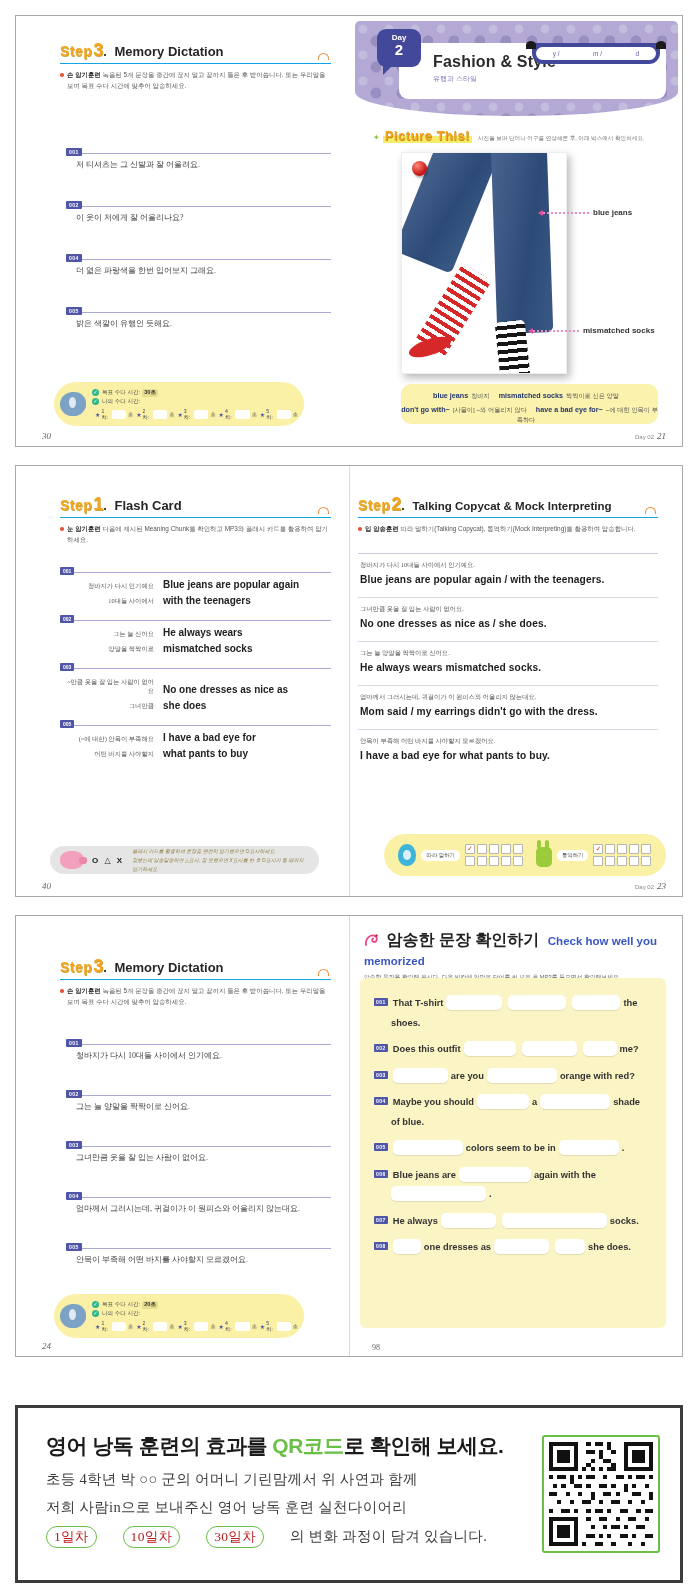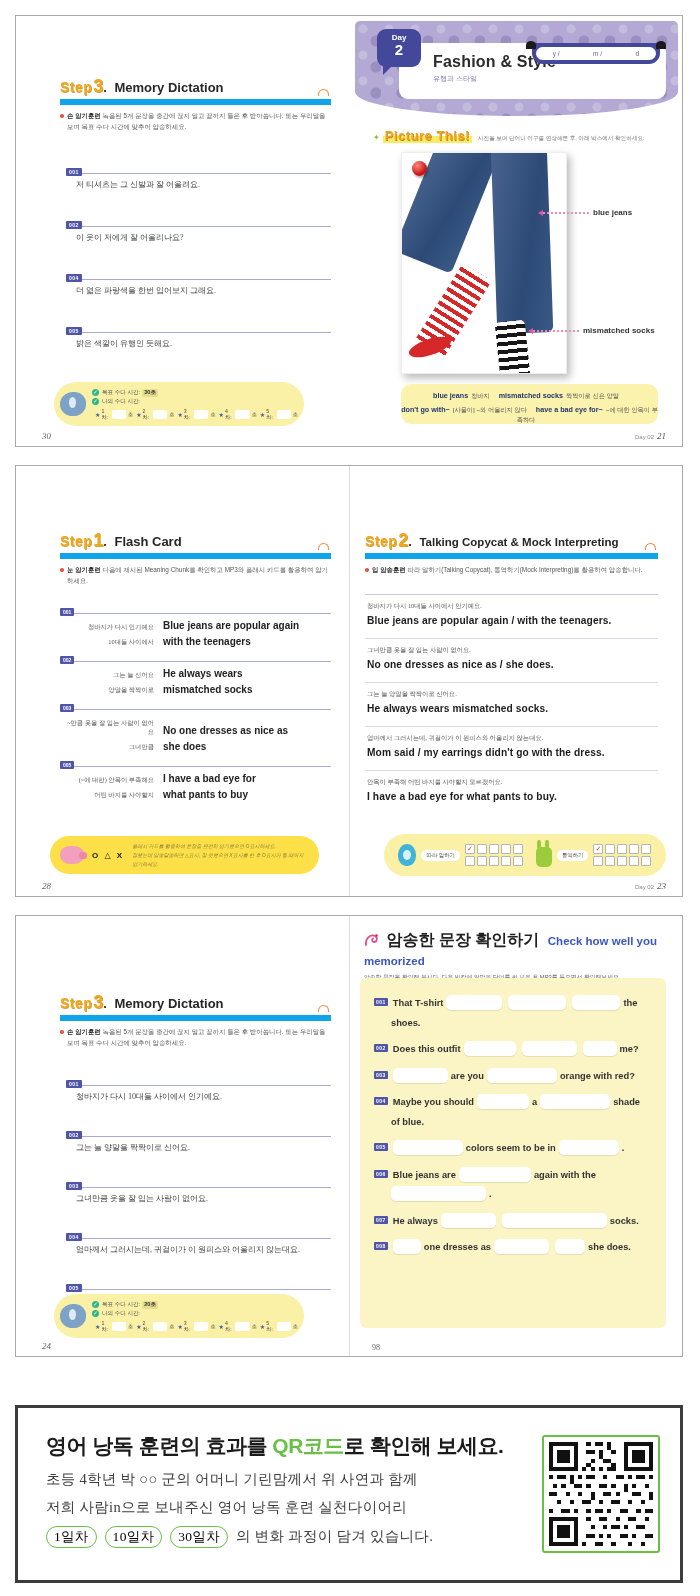--- a/index.html
+++ b/index.html
@@ -7,33 +7,33 @@
   .panel{position:absolute;left:15px;width:668px;border:1px solid #a9a9a9;background:#fff;box-sizing:border-box;}
   #spread1{top:15px;height:432px;}
   #spread2{top:465px;height:432px;}
   #spread3{top:915px;height:442px;}
   #qrpanel{top:1405px;height:178px;border:3px solid #3c3c3c;}
   .spread{display:flex;height:100%;}
   .page{width:50%;position:relative;box-sizing:border-box;}
   .page.divided{border-left:1px solid #dcdcdc;}
 
   
-  .step-head{position:relative;border-bottom:6px solid #0ea5e9;padding-bottom:2px;white-space:nowrap;margin-top:36px;}
+  .step-head{position:relative;border-bottom:1px solid #0ea5e9;padding-bottom:2px;white-space:nowrap;}
   .step-word{font-size:14px;font-weight:800;color:#f3a51f;letter-spacing:.5px;text-shadow:.6px .6px 0 #caa33c;}
   .step-num{font-size:18px;font-weight:800;color:#f3a51f;margin-left:1px;text-shadow:.6px .6px 0 #caa33c;}
   .step-dot{font-size:13px;font-weight:800;color:#333;}
   .step-title{font-size:13px;font-weight:bold;color:#262626;margin-left:3px;}
   .step-title.small{font-size:11.5px;}
   .hp{position:absolute;right:2px;bottom:3px;width:9px;height:6px;border:1.6px solid #ef8c3a;border-bottom:none;border-radius:6px 6px 0 0;}
   .inst{position:relative;font-size:6.4px;color:#555;line-height:1.7;margin-top:6px;padding-left:7px;}
   .inst b{color:#2e2e2e;}
   .inst::before{content:'';position:absolute;left:0;top:3px;width:3.5px;height:3.5px;border-radius:50%;background:#e4573d;}
 
   
-  .dict-list{margin-top:40px;}
+  .dict-list{margin-top:61px;}
   .dict-item{position:relative;border-top:1px solid #aaaad2;height:52px;margin-left:6px;}
   .dict-item .num{position:absolute;left:0;top:-6px;background:#4f55a7;color:#fff;font-size:5px;font-weight:bold;padding:1px 3px;border-radius:1px;letter-spacing:.5px;}
   .dict-item .ko{margin:5px 0 0 10px;font-family:"Liberation Serif","DejaVu Serif",serif;font-size:8px;color:#3d3d3d;}
 
   
   .timer-bar{position:absolute;left:38px;width:250px;height:44px;background:#faf0a6;border-radius:22px;display:flex;align-items:center;padding:0 10px 0 6px;box-sizing:border-box;}
   .elephant{width:26px;height:24px;background:#7ca3c5;border-radius:50% 45% 48% 48%;position:relative;flex:0 0 auto;}
   .elephant::after{content:'';position:absolute;left:9px;top:5px;width:7px;height:11px;background:#dfeaf2;border-radius:50%;}
   .t-col{margin-left:6px;flex:1;}
   .t-line{font-size:5.6px;color:#4a4a4a;display:flex;align-items:center;margin:1px 0;}
@@ -89,21 +89,21 @@
   .vocab-line .ko{font-size:6.2px;color:#555;margin:0 7px 0 3px;}
 
   
   .flash-list{margin-top:26px;}
   .flash-item{position:relative;border-top:1px solid #aaaad2;margin-left:6px;padding:6px 0 10px 0;}
   .flash-item .num{position:absolute;left:-6px;top:-6px;background:#4f55a7;color:#fff;font-size:5px;font-weight:bold;padding:1px 3px;border-radius:1px;}
   .flash-row{display:flex;align-items:flex-end;margin-bottom:4px;}
   .flash-row .ko{width:88px;flex:0 0 auto;text-align:right;padding-right:9px;font-family:"Liberation Serif","DejaVu Serif",serif;font-size:6.3px;color:#555;line-height:1.5;padding-top:2px;}
   .flash-row .en{font-size:10px;font-weight:bold;color:#222;}
 
-  .note-bar{position:absolute;left:34px;right:30px;bottom:22px;height:38px;background:#fde047;border-radius:19px;display:flex;align-items:center;padding:0 10px;box-sizing:border-box;}
+  .note-bar{position:absolute;left:34px;right:30px;bottom:22px;height:28px;background:#e5e5e5;border-radius:19px;display:flex;align-items:center;padding:0 10px;box-sizing:border-box;}
   .pig{width:24px;height:18px;background:#f2a0bd;border-radius:45%;position:relative;flex:0 0 auto;}
   .pig::after{content:'';position:absolute;right:-3px;top:6px;width:8px;height:7px;background:#ee86ab;border-radius:40%;}
   .oax{font-size:8px;font-weight:bold;color:#222;margin:0 8px;letter-spacing:2px;flex:0 0 auto;}
   .note-txt{font-size:5px;color:#8a7a3a;line-height:1.8;font-style:italic;}
 
   
   .tc-list{margin-top:18px;border-top:1px solid #c9c9e2;}
   .tc-item{border-bottom:1px solid #d8d8ea;padding:7px 0 12px 2px;}
   .tc-item:last-child{border-bottom:none;}
   .tc-ko{font-family:"Liberation Serif","DejaVu Serif",serif;font-size:6.3px;color:#555;}
@@ -129,21 +129,21 @@
   .mz-row{font-size:9.3px;font-weight:600;color:#333;line-height:2.1;padding-left:17px;text-indent:-17px;margin-bottom:7px;}
   .mz-num{background:#4f55a7;color:#fff;font-size:5px;font-weight:bold;padding:1px 2px;border-radius:1px;margin-right:5px;vertical-align:2px;letter-spacing:.5px;}
   .blank{display:inline-block;height:15px;background:#fff;border-radius:5px;vertical-align:-4px;margin:0 3px;box-shadow:0 1px 1px rgba(0,0,0,.10);}
 
   
   .qr-wrap{display:flex;height:100%;align-items:center;padding:0 20px 0 28px;box-sizing:border-box;}
   .qr-text{flex:1;}
   .qr-title{font-size:21px;font-weight:bold;color:#1b1b1b;letter-spacing:-.5px;margin-bottom:10px;}
   .qr-title .grn{color:#6abf47;}
   .qr-line{font-family:"Liberation Serif","DejaVu Serif",serif;font-size:14.5px;color:#3c3c3c;margin-bottom:9px;letter-spacing:.3px;}
-  .tag{display:inline-block;border:1.8px solid #6abf47;border-radius:11px;padding:1px 7px;margin-right:4px;font-family:"Liberation Serif","DejaVu Serif",serif;font-size:13.5px;color:#000000;}
+  .tag{display:inline-block;border:1.8px solid #6abf47;border-radius:11px;padding:1px 7px;margin-right:22px;font-family:"Liberation Serif","DejaVu Serif",serif;font-size:13.5px;color:#b91c1c;}
   .qr-code{flex:0 0 auto;width:118px;height:118px;border:2px solid #6abf47;border-radius:3px;background:#fff;padding:5px;box-sizing:border-box;margin-left:14px;}
   .qr-code svg{width:100%;height:100%;display:block;}
 </style>
 </head>
 <body>
 
 <div class="panel" id="spread1">
   <div class="spread">
 
     <div class="page" style="padding:24px 18px 0 44px;">
@@ -324,24 +324,24 @@
         </div>
       </div>
       <div class="note-bar">
         <div class="pig"></div>
         <span class="oax">O △ X</span>
         <div class="note-txt">
           <div>플래시 카드를 활용하여 문장을 완전히 암기했으면 O표시하세요.</div>
           <div>잘했는데 알쏭달쏭하면 △표시, 잘 못했으면 X표시를 한 후 O표시가 될 때까지 암기하세요.</div>
         </div>
       </div>
-      <div class="pageno">28</div>
-    </div>
-
-    <div class="page divided" style="padding:28px 24px 0 15px;">
+      <div class="pageno">40</div>
+    </div>
+
+    <div class="page divided" style="padding:28px 24px 0 8px;">
       <div class="step-head">
         <span class="step-word">Step</span><span class="step-num">2</span><span class="step-dot">.</span>
         <span class="step-title small">Talking Copycat &amp; Mock Interpreting</span>
         <span class="hp"></span>
       </div>
       <div class="inst"><b>입 암송훈련</b><span> 따라 말하기(Talking Copycat), 통역하기(Mock Interpreting)를 활용하여 암송합니다.</span></div>
       <div class="tc-list">
         <div class="tc-item">
             <div class="tc-ko">청바지가 다시 10대들 사이에서 인기예요.</div>
             <div class="tc-en">Blue jeans are popular again / with the teenagers.</div>

